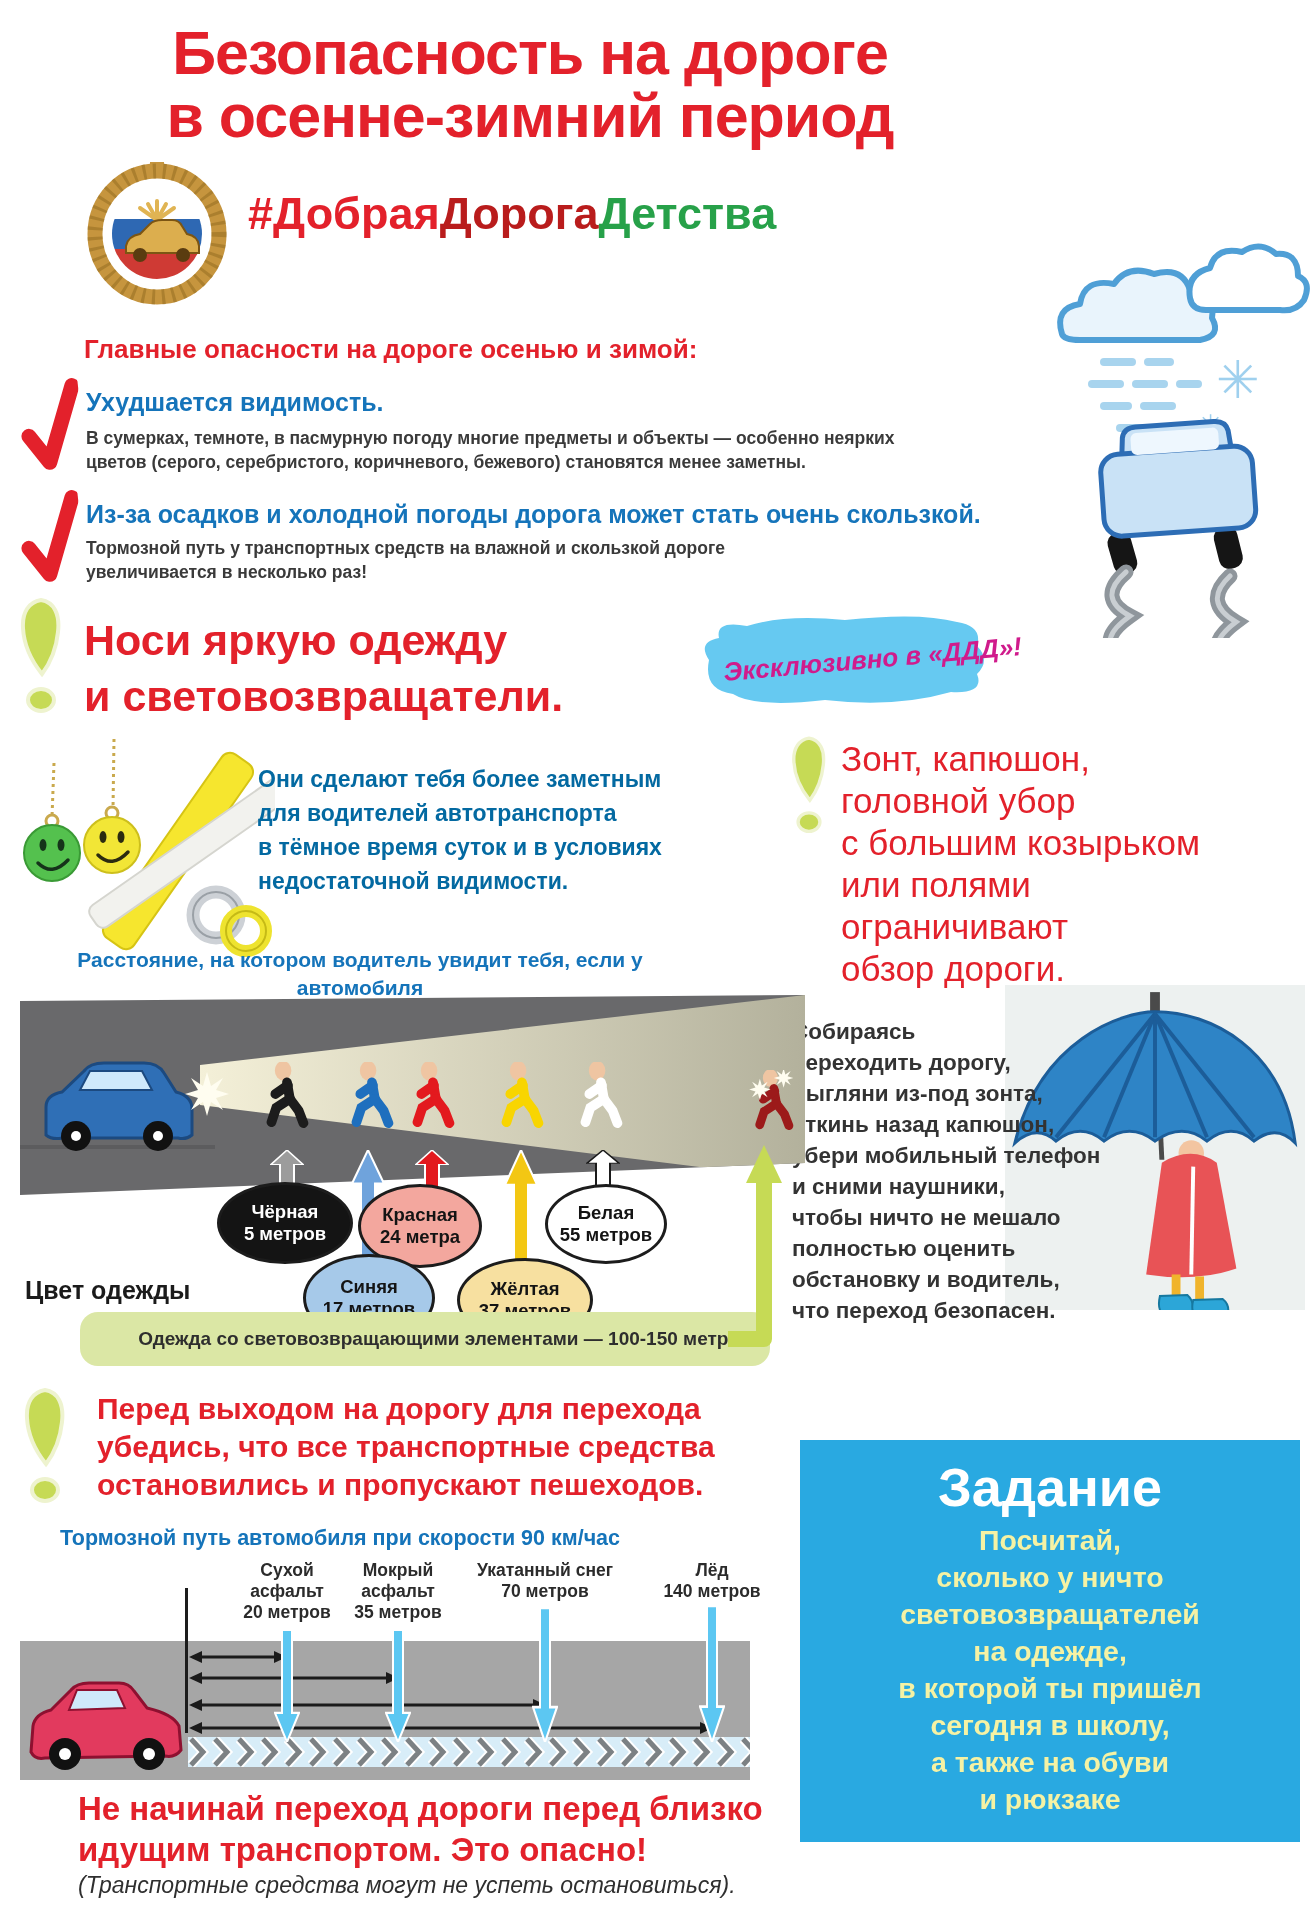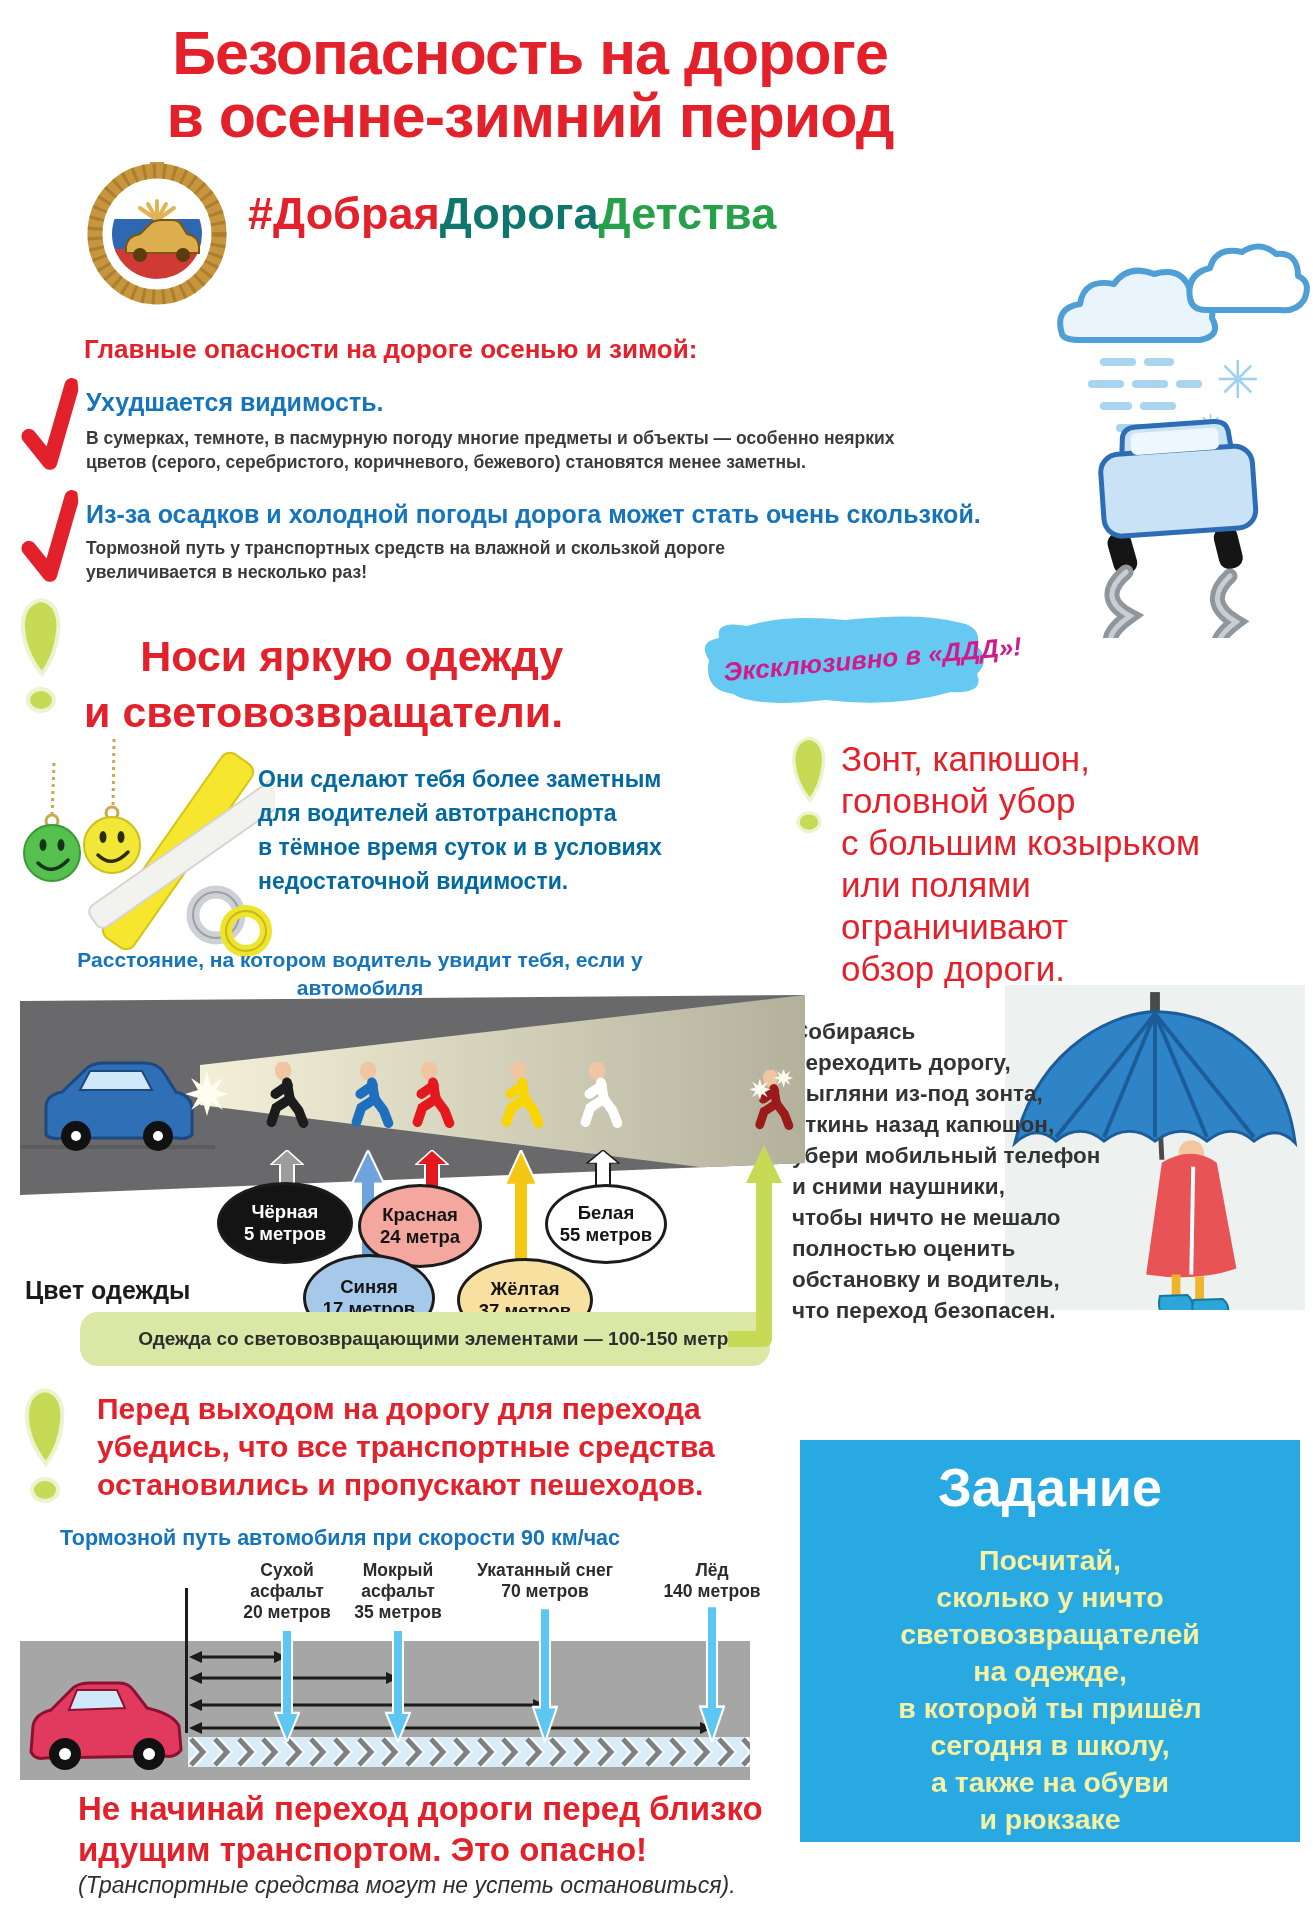--- a/index.html
+++ b/index.html
@@ -64,21 +64,21 @@
       <line x1="77" y1="60" x2="77" y2="41"></line>
         <line x1="77" y1="60" x2="86" y2="44"></line>
       <line x1="77" y1="60" x2="94" y2="48"></line>
     </g>
     <path d="M46 86 Q48 76 60 74 L70 64 Q74 60 82 60 L92 60 Q99 60 102 66 L107 74 Q118 76 119 86 L119 93 L46 93 Z" fill="#dcae4e" stroke="#7c5513" stroke-width="2"></path>
     <circle cx="60" cy="95" r="7" fill="#5a3c10"></circle>
       <circle cx="103" cy="95" r="7" fill="#5a3c10"></circle>
   </svg>
 
   <div class="abs hashtag nw" style="left:248px;top:188px;">
-    <span style="color:#e3212b;">#Добрая</span><span style="color:#0f766e;">Дорога</span><span style="color:#27a149;">Детства</span>
+    <span style="color:#e3212b;">#Добрая</span><span style="color:#b91c1c;">Дорога</span><span style="color:#27a149;">Детства</span>
   </div>
 
   <svg class="abs" style="left:1040px;top:238px;" width="270" height="400" viewBox="0 0 270 400">
     <path d="M22 96 Q14 70 40 66 Q44 40 74 46 Q88 26 114 36 Q142 28 150 52 Q176 54 172 80 Q182 98 160 102 L40 102 Q24 102 22 96 Z" fill="#e9f4fc" stroke="#4f9fd6" stroke-width="6" stroke-linejoin="round"></path>
     <path d="M150 60 Q146 36 170 30 Q176 8 202 14 Q220 2 236 16 Q258 14 258 38 Q272 44 264 62 Q256 74 240 72 L166 72 Q152 72 150 60 Z" fill="#ffffff" stroke="#4f9fd6" stroke-width="6" stroke-linejoin="round"></path>
     <g stroke="#a8d4ee" stroke-width="8" stroke-linecap="round">
       <line x1="64" y1="124" x2="92" y2="124"></line>
         <line x1="108" y1="124" x2="130" y2="124"></line>
       <line x1="52" y1="146" x2="80" y2="146"></line>
         <line x1="96" y1="146" x2="124" y2="146"></line>
@@ -121,21 +121,21 @@
   <div class="abs h2blue nw" style="left:86px;top:500px;">Из-за осадков и холодной погоды дорога может стать очень скользкой.</div>
   <div class="abs body17" style="left:86px;top:536px;">
     <div class="nw">Тормозной путь у транспортных средств на влажной и скользкой дороге</div>
     <div class="nw">увеличивается в несколько раз!</div>
   </div>
 
   <svg class="abs" style="left:16px;top:598px;" width="50" height="118" viewBox="0 0 50 118">
     <path d="M25 2 C38 4 44 16 42 34 C40 54 32 68 26 76 C18 66 8 50 7 30 C6 14 13 4 25 2 Z" fill="#c6da55" stroke="#eef3cf" stroke-width="4"></path>
     <ellipse cx="25" cy="102" rx="13" ry="11" fill="#c6da55" stroke="#eef3cf" stroke-width="4"></ellipse>
   </svg>
-  <div class="abs nosi" style="left:84px;top:628px;text-align:right;">
+  <div class="abs nosi" style="left:84px;top:612px;">
     <div class="nw">Носи яркую одежду</div>
     <div class="nw">и световозвращатели.</div>
   </div>
 
   <div class="abs" style="left:695px;top:612px;width:290px;height:100px;">
     <svg width="290" height="100" viewBox="0 0 290 100">
       <path d="M14 48 Q2 30 24 26 Q20 8 52 14 Q90 2 150 8 Q225 0 262 10 Q288 14 282 34 Q296 48 282 62 Q290 82 256 80 Q200 96 130 88 Q60 96 38 82 Q8 78 14 48 Z" fill="#66c9f1"></path>
     </svg>
     <div class="abs badgetext nw" style="left:28px;top:32px;">Эксклюзивно в «ДДД»!</div>
   </div>
@@ -468,21 +468,21 @@
   </svg>
 
   <div class="abs bottomred" style="left:78px;top:1788px;">
     <div class="nw">Не начинай переход дороги перед близко</div>
     <div class="nw">идущим транспортом. Это опасно!</div>
   </div>
   <div class="abs note nw" style="left:78px;top:1872px;">(Транспортные средства могут не успеть остановиться).</div>
 
   <div class="abs task" style="left:800px;top:1440px;width:500px;height:402px;">
     <div class="tasktitle" style="margin-top:16px;">Задание</div>
-    <div style="margin-top:24px;">
+    <div style="margin-top:4px;">
       <div class="taskline">Посчитай,</div>
       <div class="taskline">сколько у ничто</div>
       <div class="taskline">световозвращателей</div>
       <div class="taskline">на одежде,</div>
       <div class="taskline">в которой ты пришёл</div>
       <div class="taskline">сегодня в школу,</div>
       <div class="taskline">а также на обуви</div>
       <div class="taskline">и рюкзаке</div>
     </div>
   </div>

